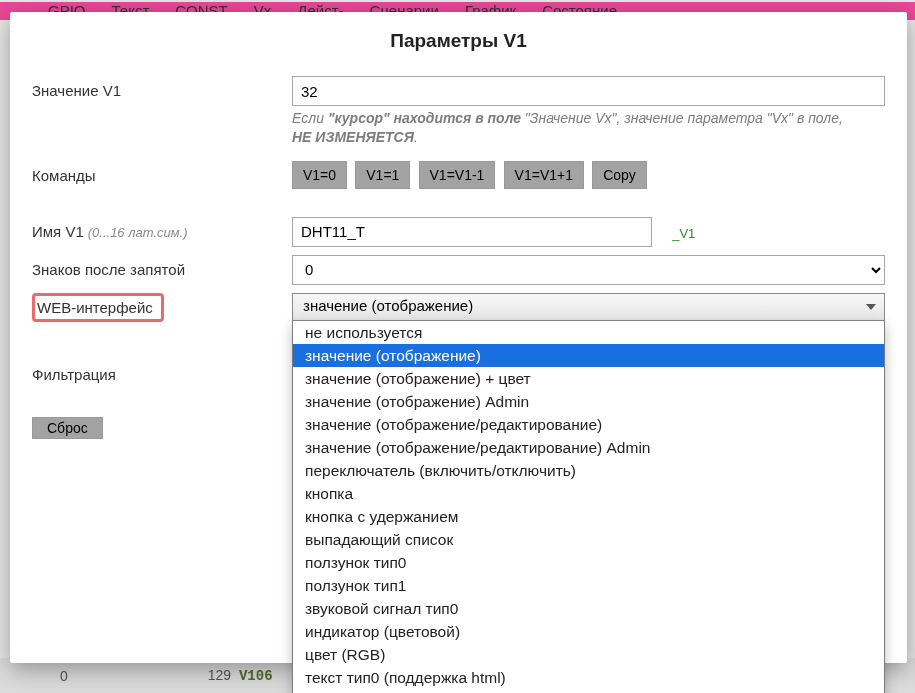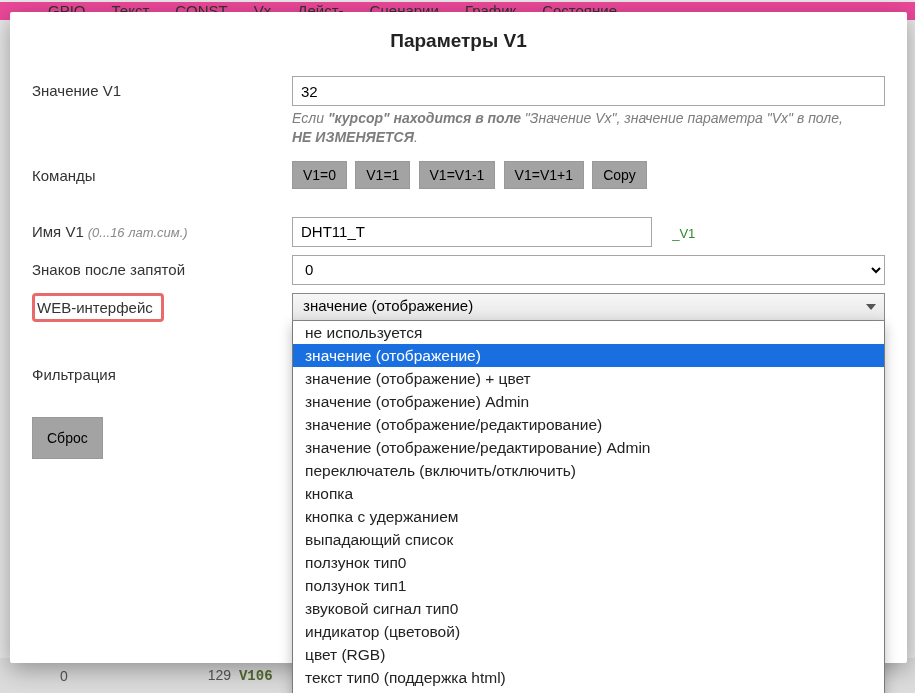--- a/index.html
+++ b/index.html
@@ -270,16 +270,16 @@
     </div>
   </div>
 
   <div class="form-row" style="margin-top:38px">
     <div class="label-col">Фильтрация</div>
     <div class="field-col"></div>
   </div>
 
   <div class="form-row reset-row">
     <div>
-      <button class="btn" style="padding:12px 14px">Сброс</button>
+      <button class="btn" style="padding:2px 14px">Сброс</button>
     </div>
   </div>
 </div>
 
 </body></html>

